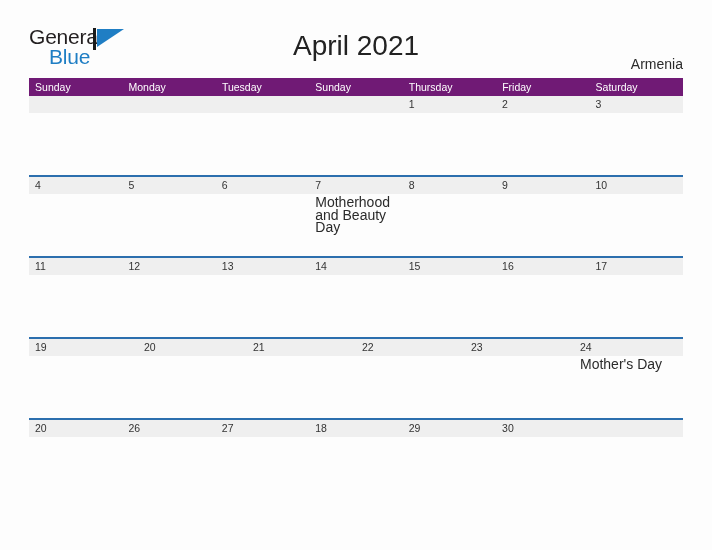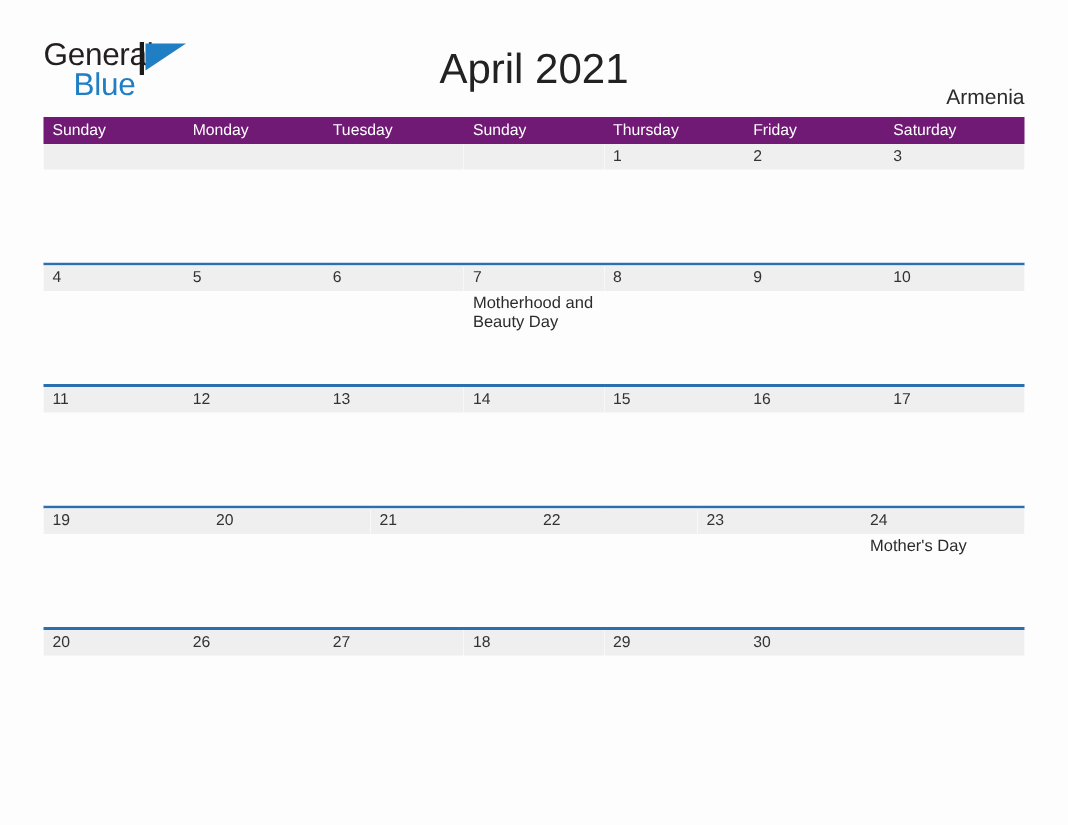--- a/index.html
+++ b/index.html
@@ -132,21 +132,21 @@
     font-size: 10.5px;
     color: #333333;
     line-height: 17px;
     padding-left: 6px;
     display: block;
   }
   .day-events {
     padding: 2px 6px 0 6px;
   }
   .event-text {
-    font-size: 11px;
+    font-size: 14px;
     line-height: 12.5px;
     color: #2b2b2b;
     font-family: "Liberation Sans", sans-serif;
     display: block;
   }
 </style>
 </head>
 <body>
 
 <div class="topbar">

